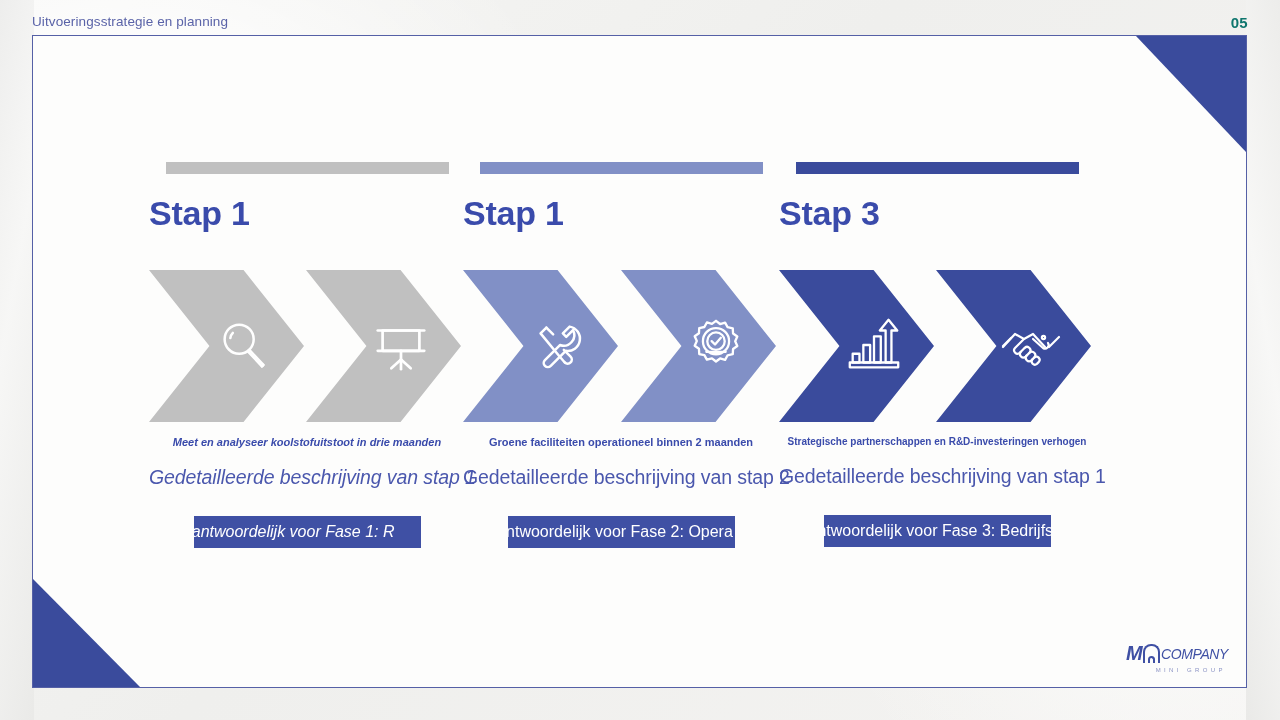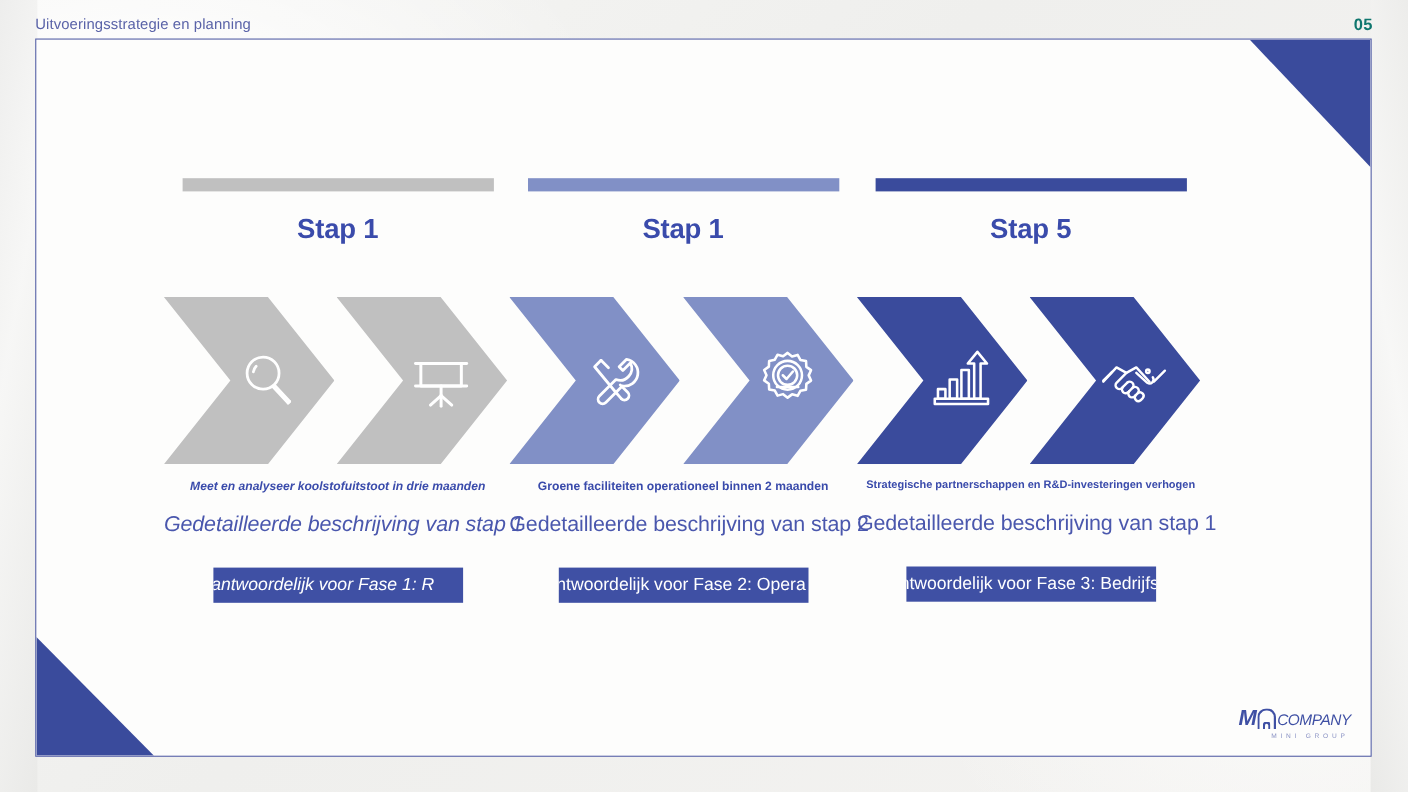--- a/index.html
+++ b/index.html
@@ -114,22 +114,21 @@
     height: 12px;
     width: 283px;
     margin: 0 auto;
   }
   .bar-0 { background: #c0c0c0; }
   .bar-1 { background: #8190c6; }
   .bar-2 { background: #3a4b9c; }
 
   .step-title {
     margin-top: 20px;
-    text-align: center;
-    font-size: 25px;
+    font-size: 34px;
     font-weight: bold;
     color: #3a4bab;
     letter-spacing: -.2px;
   }
 
   
   .chevrons {
     position: absolute;
     left: 0;
     top: 234px;
@@ -300,21 +299,21 @@
     <div class="col col-0">
       <div class="top-bar bar-0"></div>
       <div class="step-title">Stap 1</div>
     </div>
     <div class="col col-1">
       <div class="top-bar bar-1"></div>
       <div class="step-title">Stap 1</div>
     </div>
     <div class="col col-2">
       <div class="top-bar bar-2"></div>
-      <div class="step-title">Stap 5</div>
+      <div class="step-title">Stap 3</div>
     </div>
   </div>
 
   <div class="chevrons">
 
     <div class="chev c-grey ch0">
       <span class="icon-wrap">
         <svg width="62" height="62" viewBox="0 0 64 64" fill="none" stroke="#ffffff" stroke-width="2.6" stroke-linecap="round" stroke-linejoin="round">
           <circle cx="27" cy="25" r="15"></circle>
           <path d="M20.5 18.5a9.2 9.2 0 0 0-2.6 5.3"></path>

